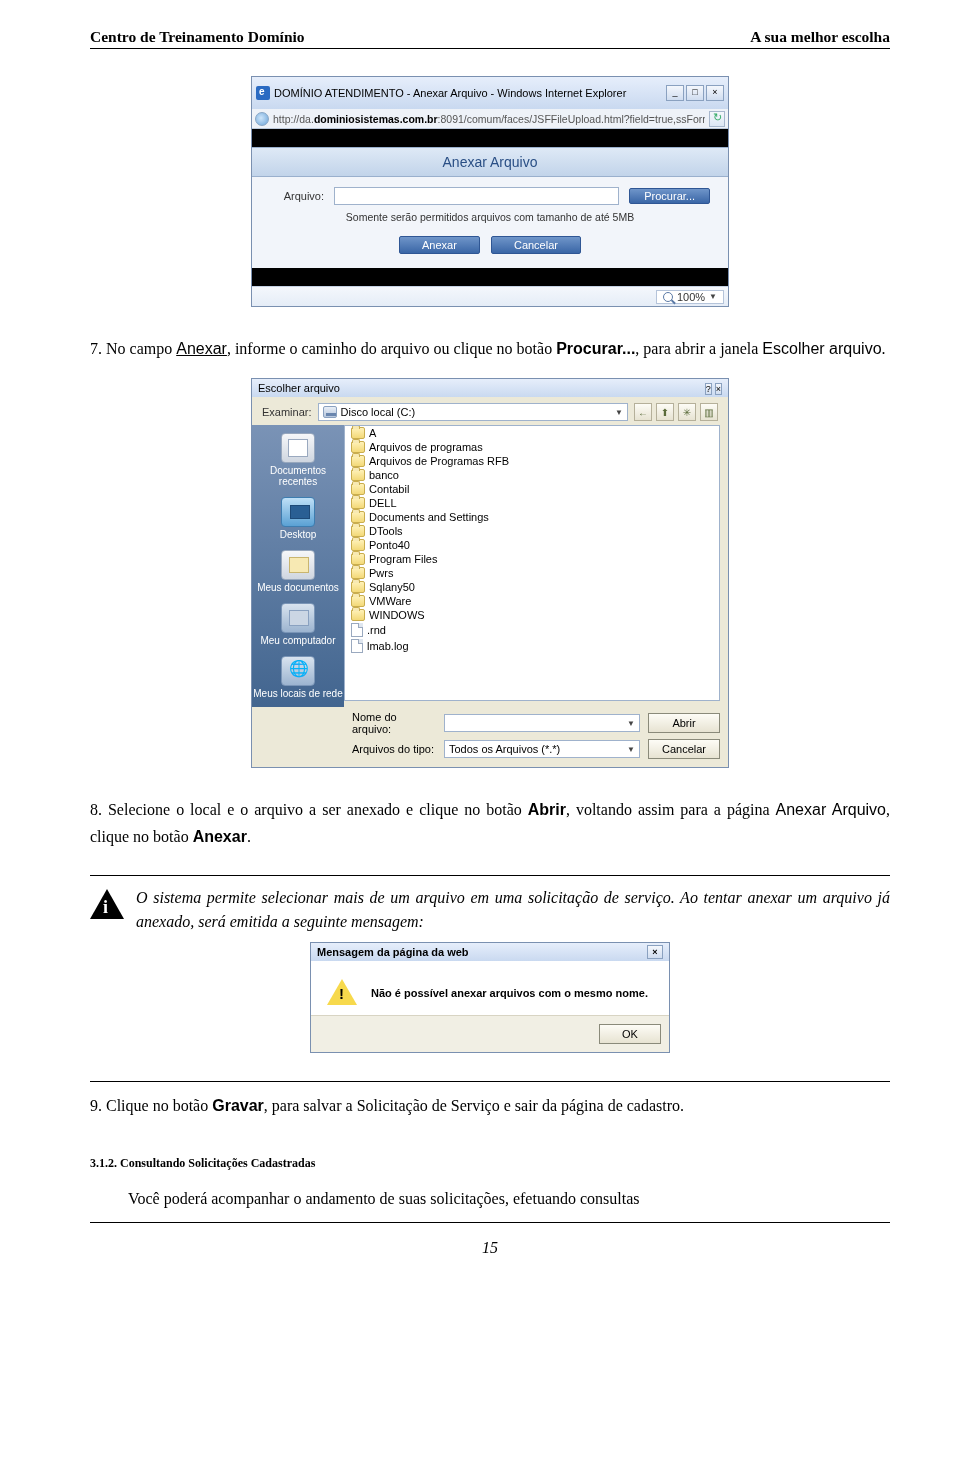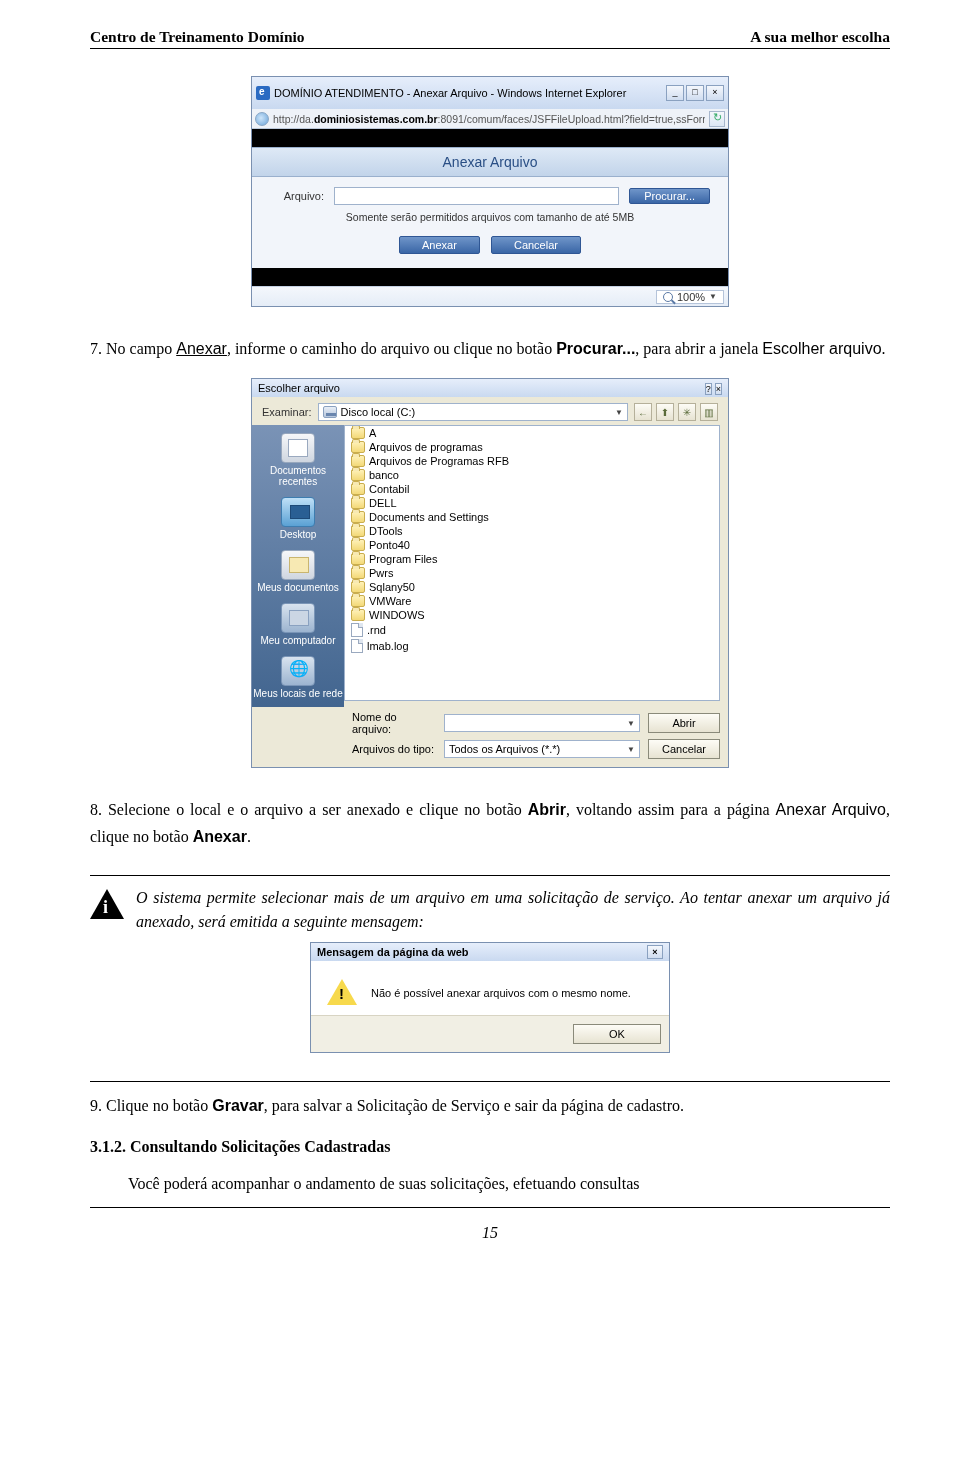--- a/index.html
+++ b/index.html
@@ -141,30 +141,30 @@
   .info-tri::after{
     content:"i"; position:absolute; left:-4px; top:8px; color:#fff; font-family:"Times New Roman",serif; font-weight:bold; font-size:18px;
   }
   .info-text { font-style:italic; font-size:16px; line-height:1.5; text-align:justify; }
 
   
   .msg-dlg {
     display:inline-block; width:360px; border:1px solid #7a90b0; background:#ece9d8; font-family:Tahoma,Arial,sans-serif; font-size:11px; text-align:left;
   }
   .msg-title { background:linear-gradient(#e6eefb,#c9d9f0); height:18px; display:flex; align-items:center; justify-content:space-between; padding:0 6px; font-weight:bold;}
-  .msg-body { display:flex; align-items:center; gap:14px; padding:18px 16px 8px; background:#fff;}
+  .msg-body { display:flex; align-items:center; gap:14px; padding:18px 16px 8px; background:#fff;font-weight:bold;}
   .warn-ico { width:30px; height:28px; position:relative;}
   .warn-tri { width:0;height:0;border-left:15px solid transparent;border-right:15px solid transparent;border-bottom:26px solid #f7d94c; position:relative;}
   .warn-tri::before{content:""; position:absolute; left:-15px; top:0; width:0;height:0;border-left:15px solid transparent;border-right:15px solid transparent;border-bottom:26px solid #000; z-index:-1; transform:scale(1.07);}
   .warn-tri::after{content:"!"; position:absolute; left:-3px; top:6px; font-weight:bold; font-size:15px;}
   .msg-foot { background:#f1efe4; padding:8px; text-align:right; border-top:1px solid #d8d4c3;}
-  .msg-foot .wc-btn{ width:88px;}
-
-  
-  .sect-head { font-weight:bold; font-size:16px; margin:19px 0 14px; }
+  .msg-foot .wc-btn{ width:62px;}
+
+  
+  .sect-head { font-weight:bold; font-size:12px; margin:37px 0 14px; }
   .body-text { font-size:16px; line-height:1.7; text-align:justify; }
 
   
   .doc-footer { border-top:1.6px solid #000; margin-top:10px; padding-top:16px; text-align:center; font-style:italic; font-size:16px;}
 </style>
 </head>
 <body>
 
 <div class="doc-header">
   <span>Centro de Treinamento Domínio</span>

